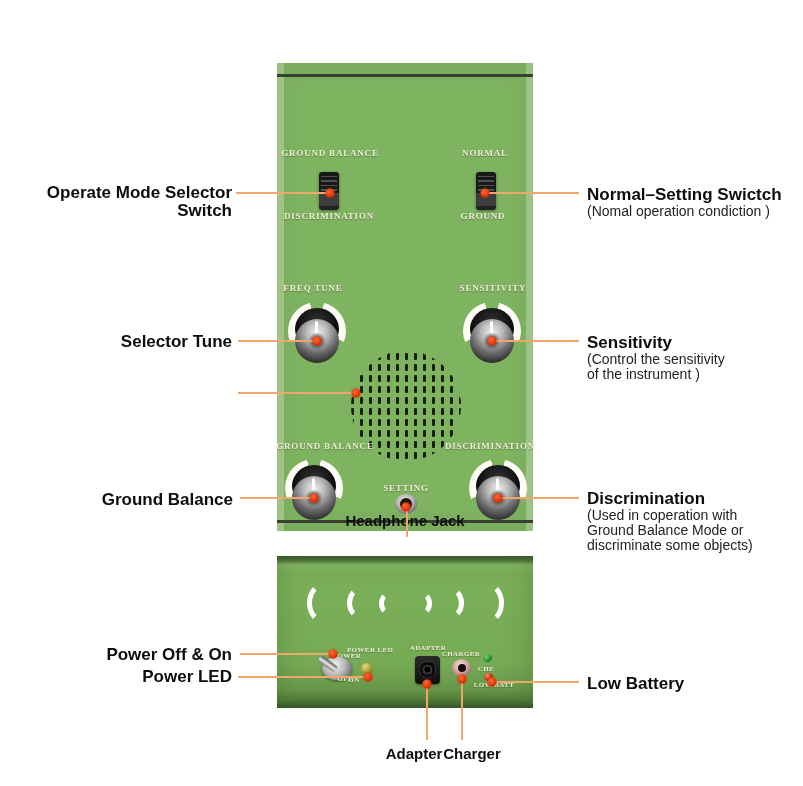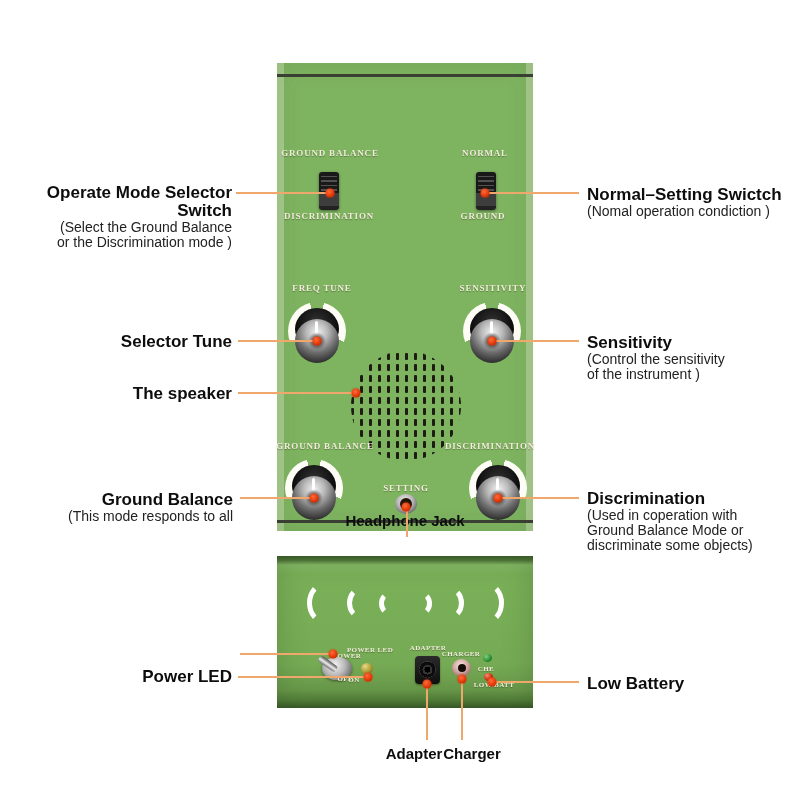--- a/index.html
+++ b/index.html
@@ -109,21 +109,21 @@
   <div class="panel-lower"></div>
 
   <div class="plabel" style="left:330px;top:148px;">GROUND BALANCE</div>
   <div class="tswitch" style="left:319px;top:172px;"></div>
   <div class="plabel" style="left:329px;top:211px;">DISCRIMINATION</div>
 
   <div class="plabel" style="left:485px;top:148px;">NORMAL</div>
   <div class="tswitch" style="left:476px;top:172px;"></div>
   <div class="plabel" style="left:483px;top:211px;">GROUND</div>
 
-  <div class="plabel" style="left:322px;top:283px;">FREQ TUNE</div>
+  <div class="plabel" style="left:313px;top:283px;">FREQ TUNE</div>
   <div class="knob" style="left:287px;top:302px;">
     <div class="knob-ring"></div>
     <div class="knob-cap"></div>
     <div class="knob-face"></div>
   </div>
 
   <div class="plabel" style="left:493px;top:283px;">SENSITIVITY</div>
   <div class="knob" style="left:462px;top:302px;">
     <div class="knob-ring"></div>
     <div class="knob-cap"></div>
@@ -355,36 +355,31 @@
   <div class="dot" style="left:498px;top:498px;"></div>
   <div class="dot" style="left:406px;top:507px;"></div>
   <div class="dot" style="left:333px;top:654px;"></div>
   <div class="dot" style="left:368px;top:677px;"></div>
   <div class="dot" style="left:427px;top:684px;"></div>
   <div class="dot" style="left:462px;top:679px;"></div>
   <div class="dot" style="left:492px;top:682px;"></div>
 
   <div class="ann ann-left" style="right:571px;top:184px;">
     <div class="ann-title">Operate Mode Selector Switch</div>
-    <div class="ann-desc">
-      <span>(Select the Ground Balance</span>
-      <span>or the Discrimination mode )</span>
-    </div>
   </div>
   <div class="ann ann-left" style="right:571px;top:333px;">
     <div class="ann-title">Selector Tune</div>
-  </div>
-  <div class="ann ann-left" style="right:571px;top:385px;">
-    <div class="ann-title">The speaker</div>
   </div>
   <div class="ann ann-left" style="right:570px;top:491px;">
     <div class="ann-title">Ground Balance</div>
     <div class="ann-desc">
-      <span>(This mode responds to all</span>
-    </div>
+    </div>
+  </div>
+  <div class="ann ann-left" style="right:571px;top:646px;">
+    <div class="ann-title">Power Off &amp; On</div>
   </div>
   <div class="ann ann-left" style="right:571px;top:668px;">
     <div class="ann-title">Power LED</div>
   </div>
 
   <div class="ann ann-right" style="left:587px;top:186px;">
     <div class="ann-title">Normal–Setting Swictch</div>
     <div class="ann-desc">
       <span>(Nomal operation condiction )</span>
     </div>

